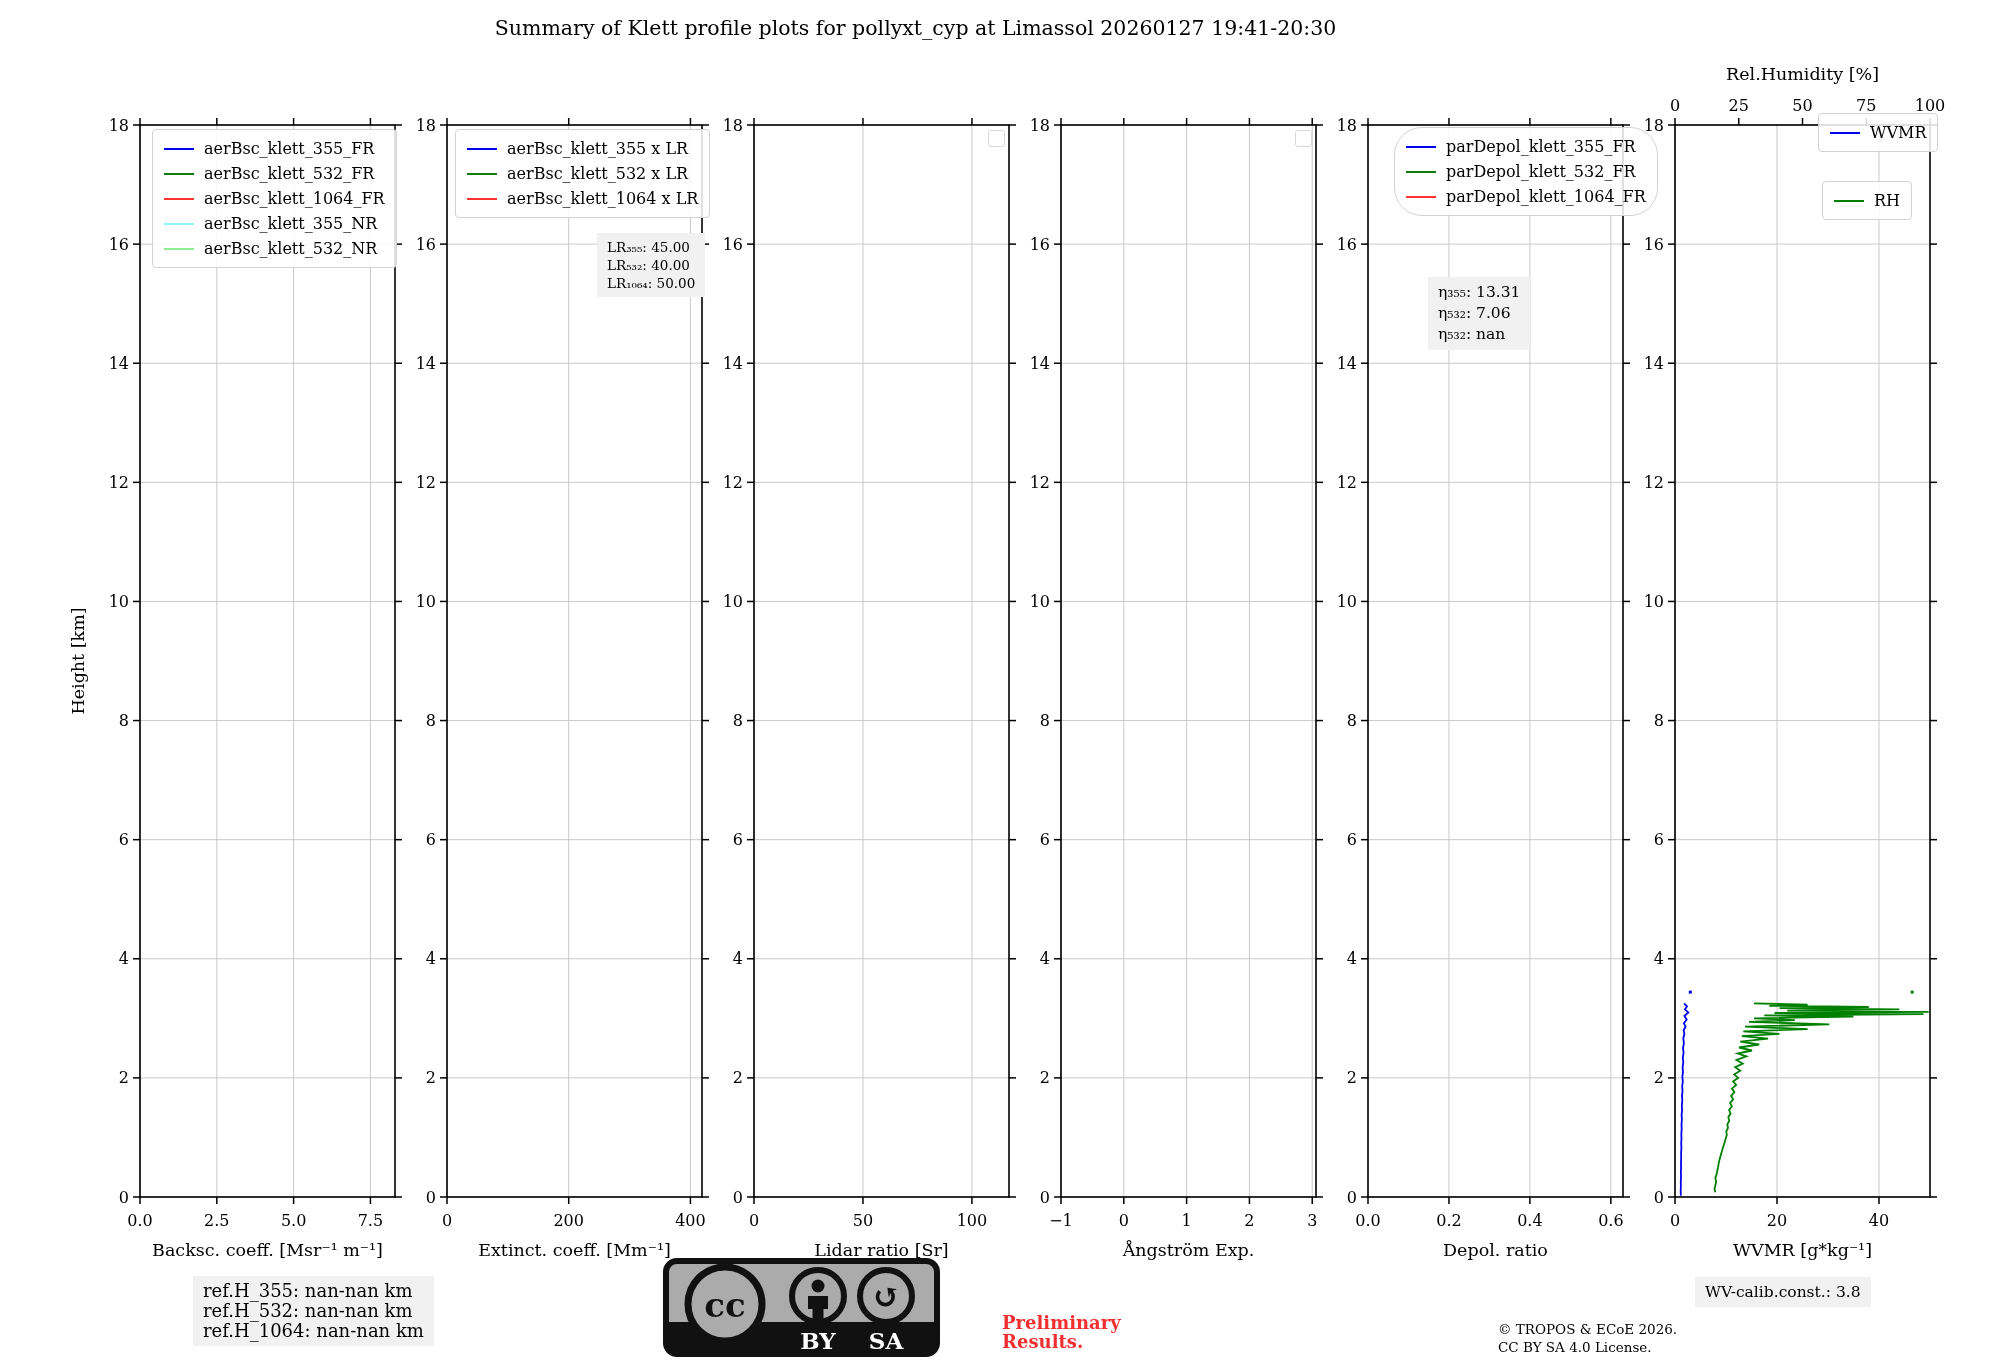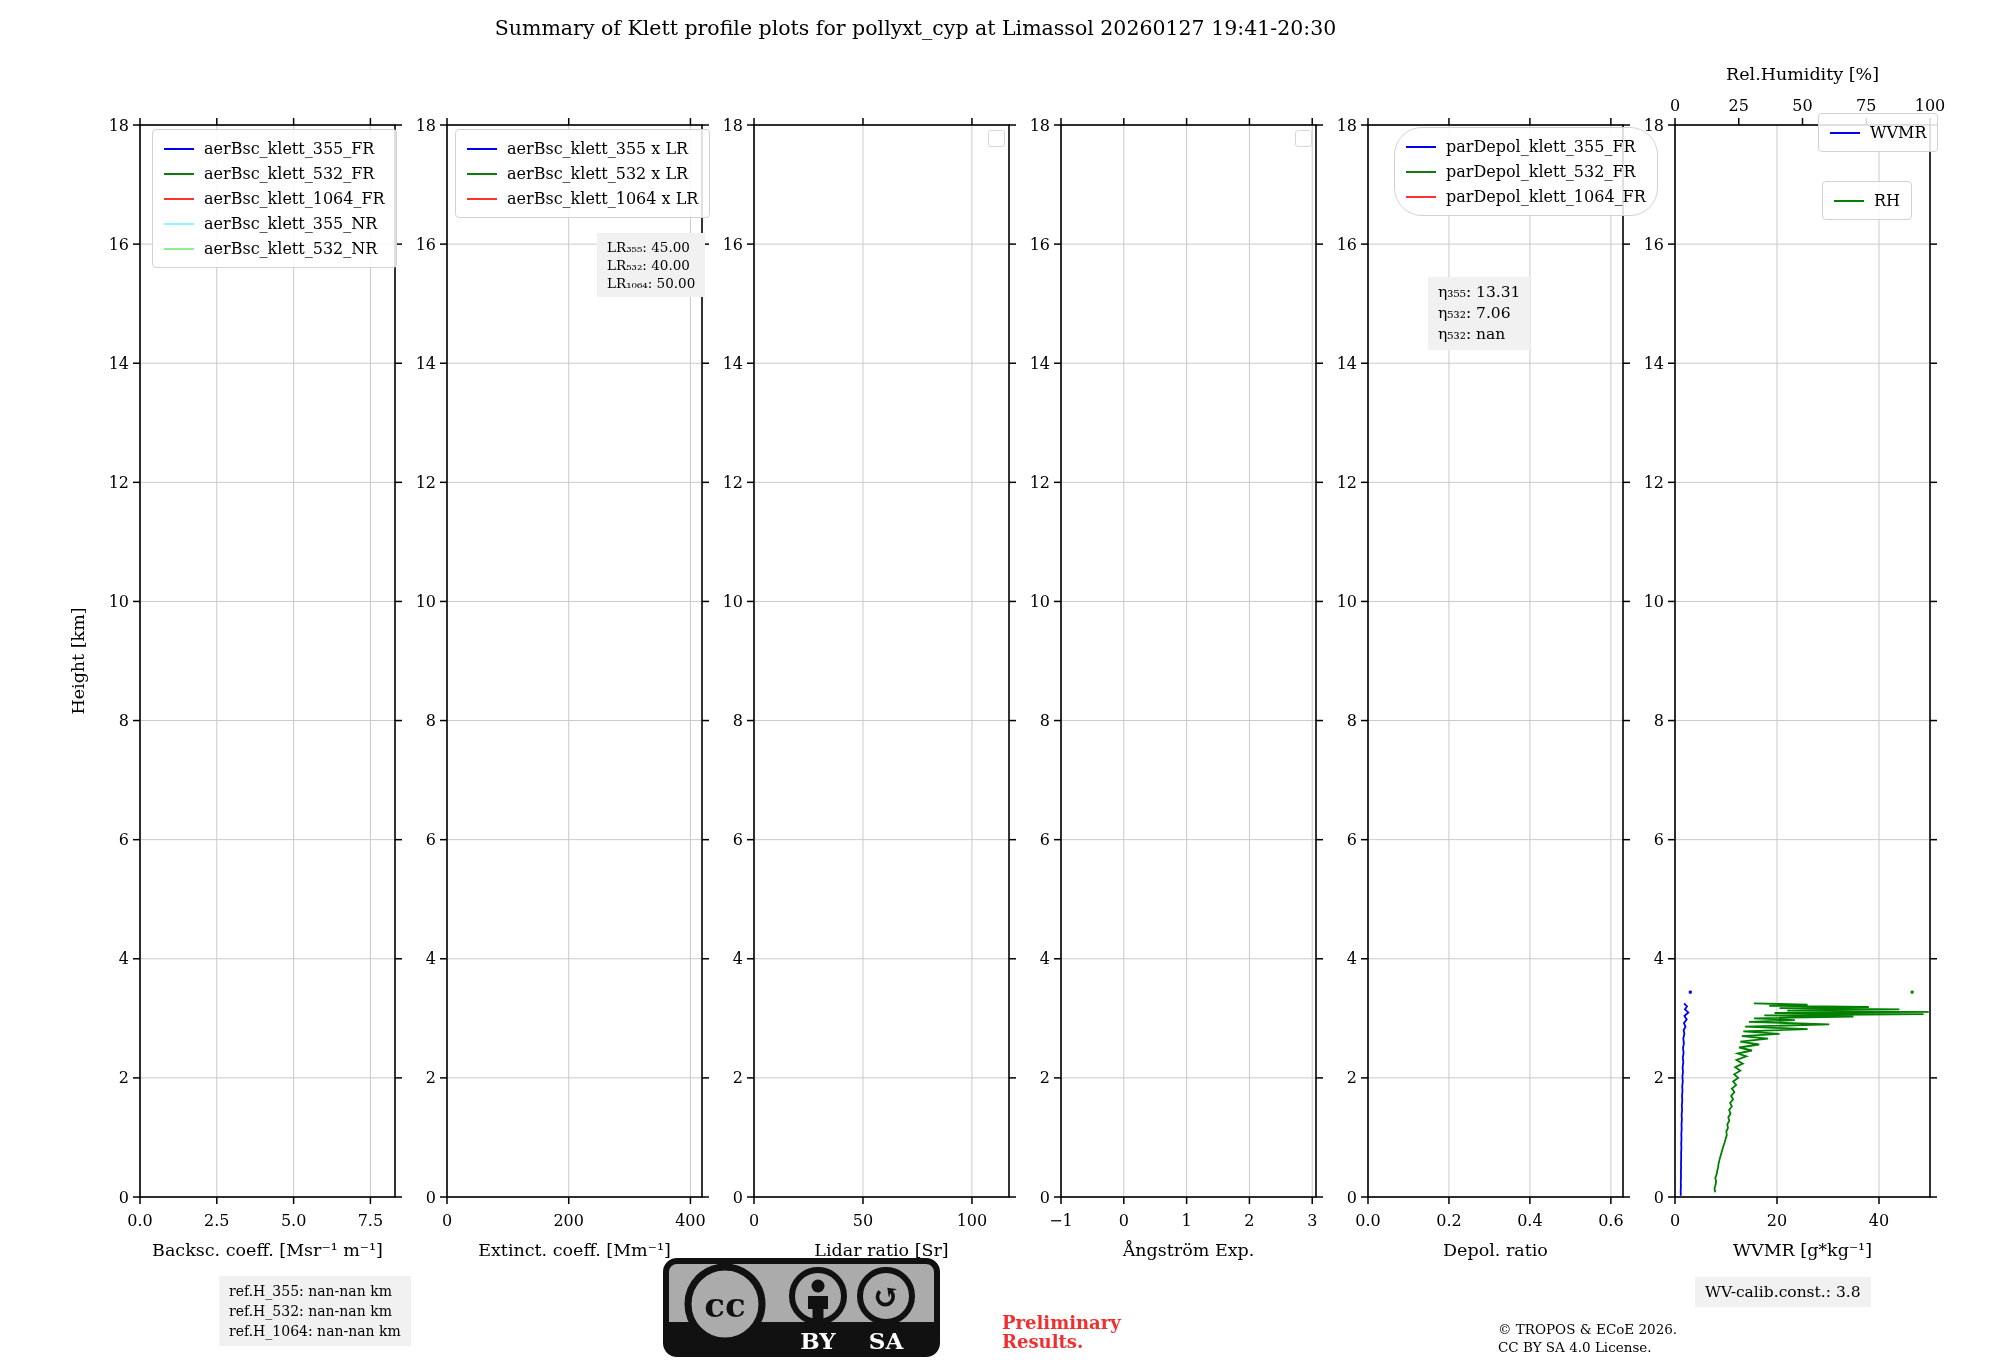--- a/index.html
+++ b/index.html
@@ -14,21 +14,21 @@
   .legend{position:absolute;background:rgba(255,255,255,.85);border:1px solid #d2d2d2;
           border-radius:4px;padding:6px 11px;font-size:16px;}
   .lrow{display:flex;align-items:center;height:25px;}
   .lline{display:inline-block;width:30px;border-top:2.6px solid #000;margin-right:10px;}
   .llabel{white-space:nowrap;}
   .mini-legend{position:absolute;width:15px;height:15px;border:1px solid #d8d8d8;
                border-radius:3px;background:rgba(255,255,255,.85);}
   .anno{position:absolute;background:#f1f1f1;padding:5px 10px;white-space:nowrap;}
   .anno-lr{left:597px;top:233px;font-size:13.5px;line-height:18px;}
   .anno-eta{left:1428px;top:277px;font-size:15.5px;line-height:21px;}
-  .anno-refh{left:193px;top:1276px;font-size:14px;line-height:20px;margin-left:26px;}
+  .anno-refh{left:193px;top:1276px;font-size:18px;line-height:20px;}
   .anno-wv{left:1695px;top:1277px;font-size:15.5px;line-height:20px;}
   .preliminary{position:absolute;left:1002px;top:1313px;color:#f03030;font-weight:bold;
                font-size:18px;line-height:19px;}
   .copyright{position:absolute;left:1498px;top:1320px;font-weight:normal;
              font-size:13.5px;line-height:18px;}
   .badge{position:absolute;left:663px;top:1258px;}
 </style>
 </head>
 <body>
 

